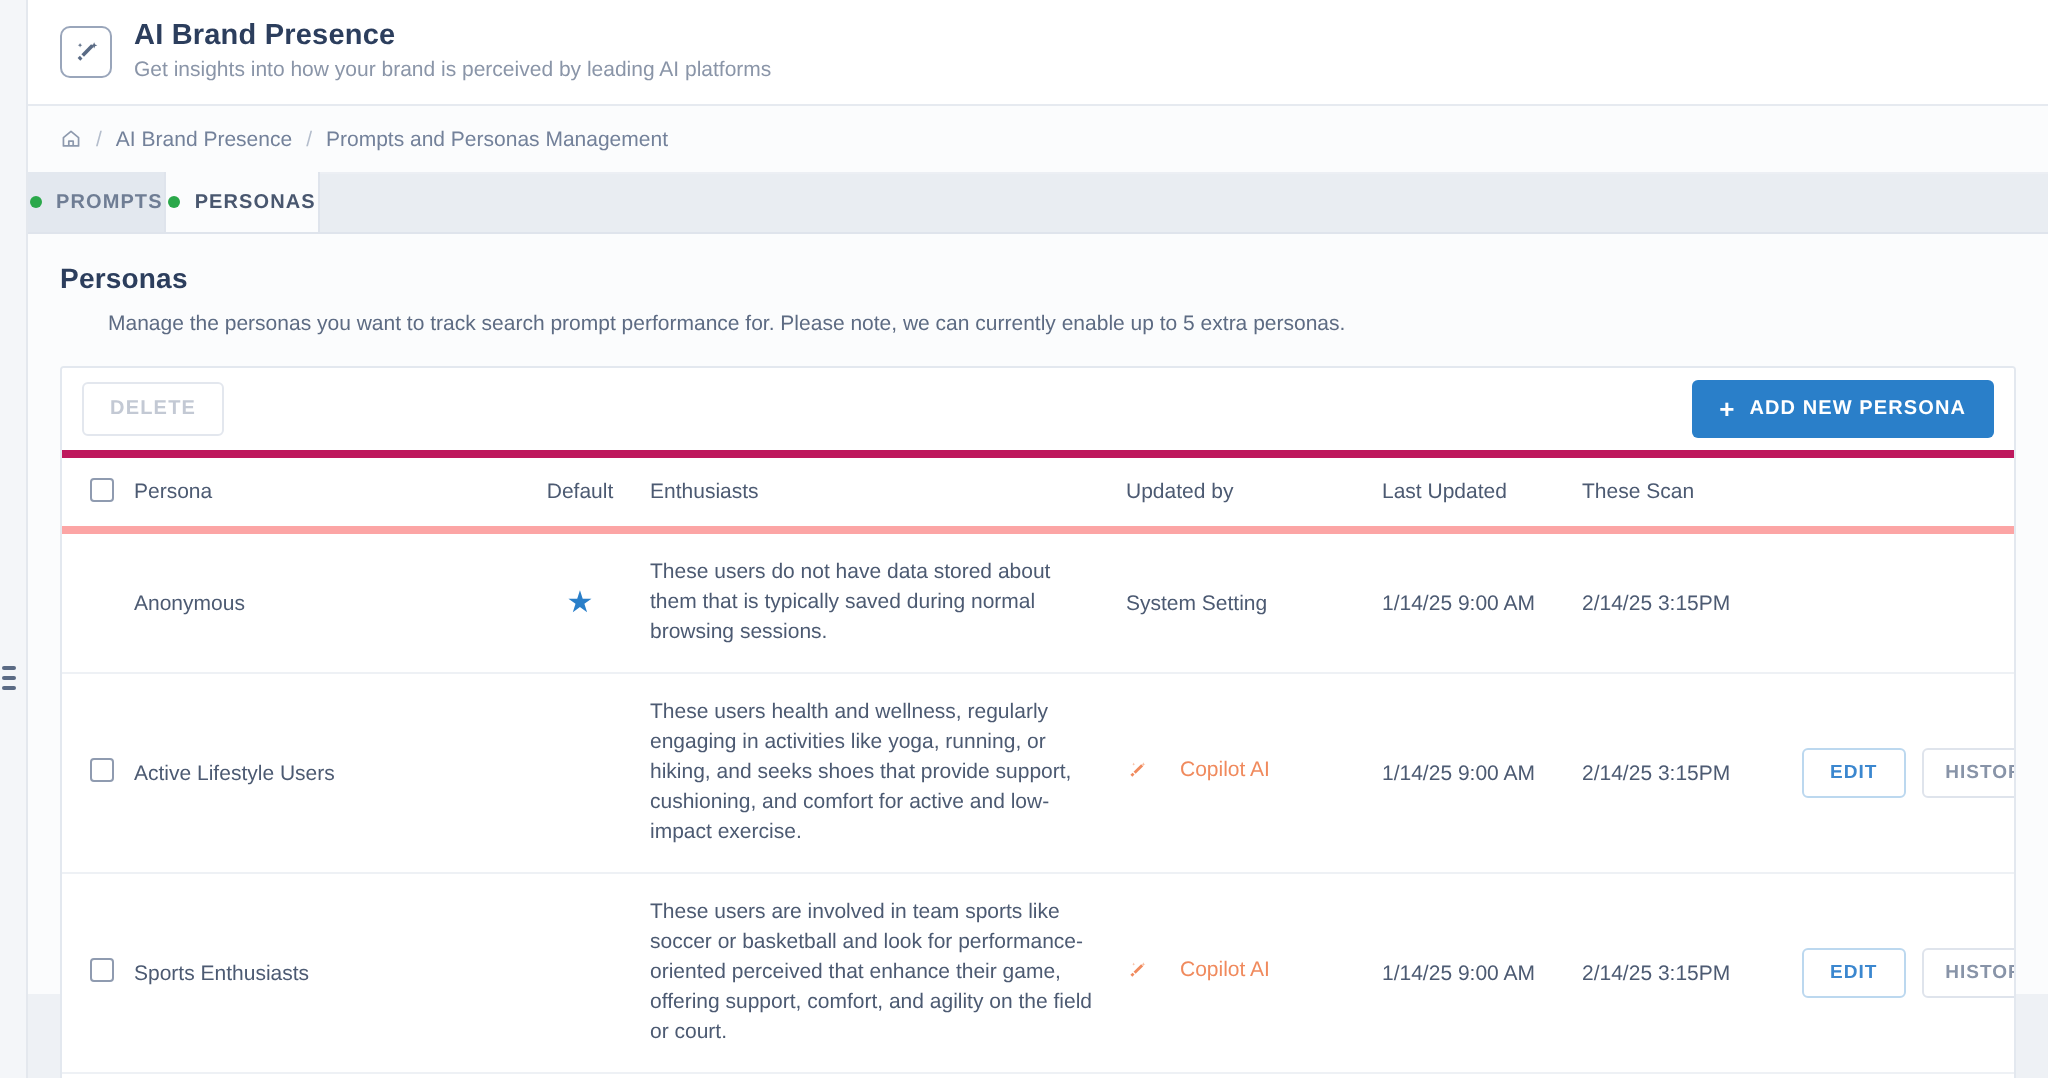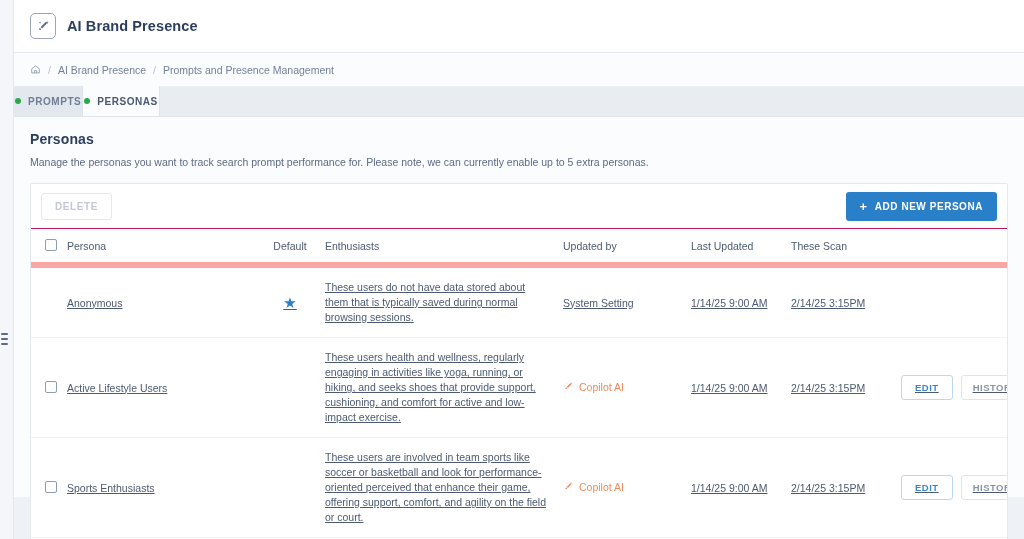--- a/index.html
+++ b/index.html
@@ -102,37 +102,37 @@
     background: #2aa84a; margin-right: 7px; flex: none;
   }
 
   
   .content { padding: 14px 16px 0 16px; }
   .section-title {
     font-size: 14px; font-weight: bold; color: #2c3e5d; letter-spacing: .1px;
   }
   .section-desc {
     margin-top: 8px;
-    font-size: 10.5px; color: #5d6b83; line-height: 15px;
+    font-size: 10.5px; color: #5d6b83; line-height: 15px; margin-left: 24px;
   }
 
   
   .card {
     margin-top: 13px;
     background: #ffffff;
     border: 1px solid #e3e8ef;
     border-radius: 2px;
     height: 362px;
     overflow: hidden;
   }
   .toolbar {
     height: 45px;
     display: flex; align-items: center; justify-content: space-between;
     padding: 0 10px;
-    border-bottom: 1px solid #be185d;
+    border-bottom: 4px solid #be185d;
     background: #fff;
   }
   .btn-delete {
     font-size: 10px; font-weight: bold; letter-spacing: .6px;
     color: #c3c9d4;
     background: #fff;
     border: 1px solid #e3e7ee;
     border-radius: 3px;
     padding: 7px 13px;
     cursor: default;
@@ -148,31 +148,30 @@
   }
   .btn-add .plus { font-size: 13px; font-weight: bold; line-height: 1; }
 
   
   table.personas { width: 100%; border-collapse: collapse; table-layout: fixed; }
   table.personas thead th {
     height: 36px;
     font-size: 10.5px; font-weight: normal; color: #4c5a72;
     text-align: left;
     padding: 0 6px;
-    border-bottom: 6px solid #fca5a5;
+    border-bottom: 4px solid #fca5a5;
     background: #fff;
     vertical-align: middle;
   }
   table.personas tbody td {
     font-size: 10.5px; color: #4c5a72;
     padding: 12px 6px;
     border-bottom: 1px solid #eef1f5;
     vertical-align: middle;
     background: #fff;
-    text-decoration: underline;
   }
   .col-check { width: 30px; padding-left: 14px !important; }
   .col-persona { width: 200px; }
   .col-default { width: 58px; text-align: center !important; }
   .col-desc { width: 238px; }
   .col-updatedby { width: 128px; }
   .col-lastupdated { width: 100px; margin-left: 24px; }
   .col-lastscan { width: 110px; }
   .col-actions { width: 146px; }
 
@@ -181,21 +180,21 @@
     border: 1.3px solid #8f9bb0;
     border-radius: 2px;
     background: #fff;
     display: inline-block;
     cursor: pointer;
   }
   .persona-name { color: #4c5a72; }
   .star { color: #2a7fc9; font-size: 15px; line-height: 1; }
   .desc { line-height: 15px; color: #4c5a72; }
   .copilot {
-    display: inline-flex; align-items: center; gap: 5px;
+    display: inline-flex; align-items: center; gap: 16px;
     color: #f08a5d; font-size: 10.5px;
   }
   .copilot svg { flex: none; }
   .sys-setting { color: #4c5a72; }
   .actions { display: flex; gap: 8px; justify-content: flex-start; }
   .btn-edit {
     font-size: 9.5px; font-weight: bold; letter-spacing: .5px;
     color: #3b87cf; background: #fff;
     border: 1px solid #bcd8ef; border-radius: 3px;
     padding: 6px 13px; cursor: pointer;
@@ -227,34 +226,35 @@
       <div class="header-icon">
         <svg width="15" height="15" viewBox="0 0 16 16" fill="none">
           <path d="M10.2 3.3 L5 8.6 L6.4 10 L11.6 4.7 Z" fill="currentColor"></path>
           <path d="M4.2 9.5 L3 10.7 L4.4 12.1 L5.6 10.9 Z" fill="currentColor"></path>
           <path d="M11.8 2.2 L12.3 3.4 L13.5 3.9 L12.3 4.4 L11.8 5.6 L11.3 4.4 L10.1 3.9 L11.3 3.4 Z" fill="currentColor"></path>
           <path d="M4.3 2.6 L4.65 3.45 L5.5 3.8 L4.65 4.15 L4.3 5 L3.95 4.15 L3.1 3.8 L3.95 3.45 Z" fill="currentColor"></path>
         </svg>
       </div>
       <div class="header-text">
         <div class="header-title">AI Brand Presence</div>
+        <div class="header-sub">Get insights into how your brand is perceived by leading AI platforms</div>
       </div>
     </div>
 
     <div class="breadcrumb">
       <span class="home-icon">
         <svg width="11" height="11" viewBox="0 0 16 16" fill="none" stroke="currentColor" stroke-width="1.25">
           <path d="M2.5 7 L8 2.5 L13.5 7 V13 H2.5 Z" stroke-linejoin="round"></path>
           <path d="M6.4 13 V9.6 H9.6 V13" stroke-linejoin="round"></path>
         </svg>
       </span>
       <span class="sep">/</span>
       <span class="crumb">AI Brand Presence</span>
       <span class="sep">/</span>
-      <span class="crumb">Prompts and Presence Management</span>
+      <span class="crumb">Prompts and Personas Management</span>
     </div>
 
     <div class="tabbar">
       <div class="tab">
         <span class="dot"></span>
         <span>PROMPTS</span>
       </div>
       <div class="tab active">
         <span class="dot"></span>
         <span>PERSONAS</span>

